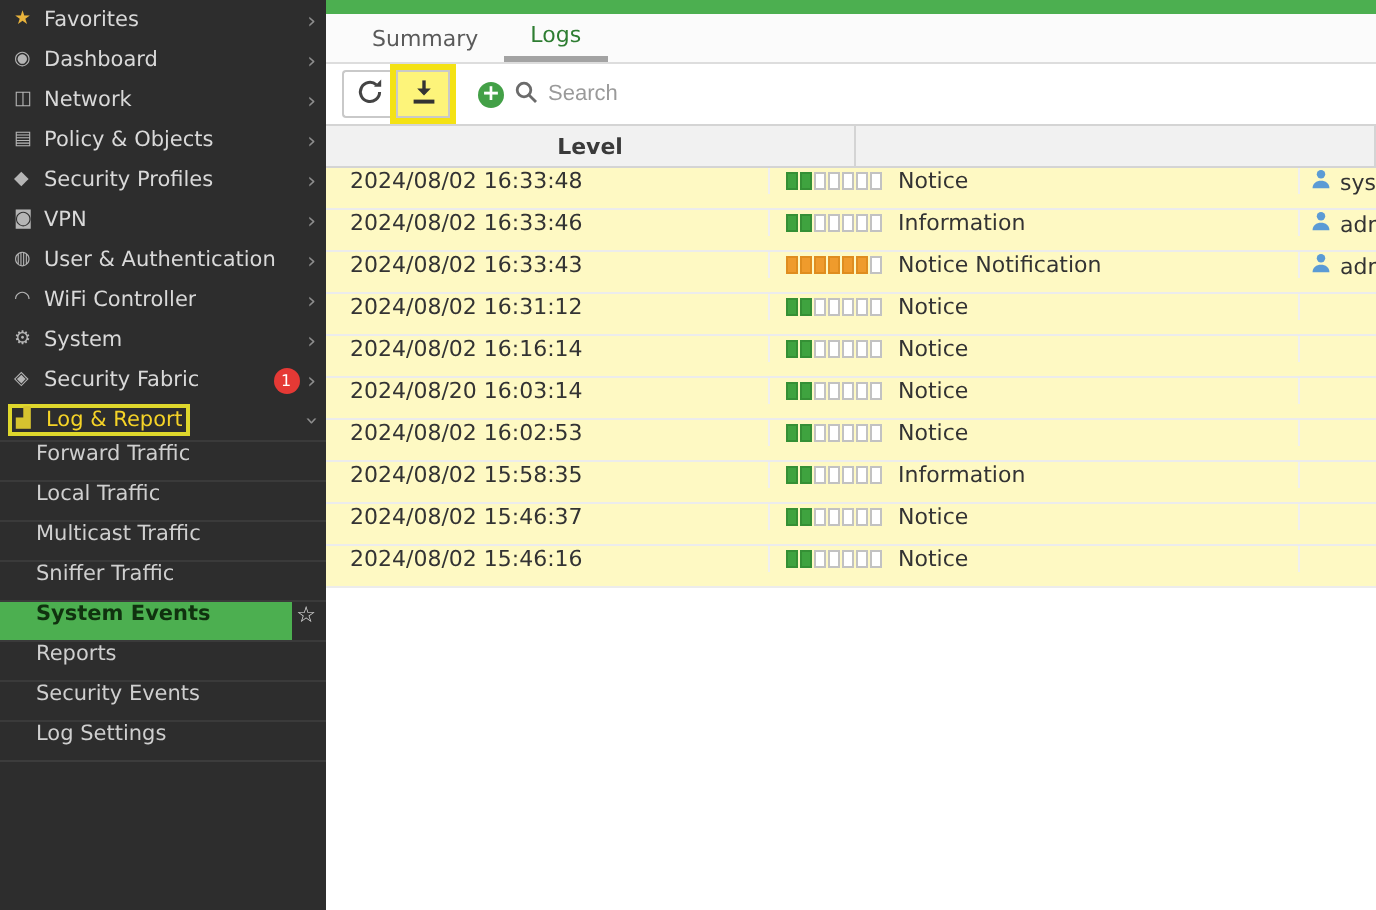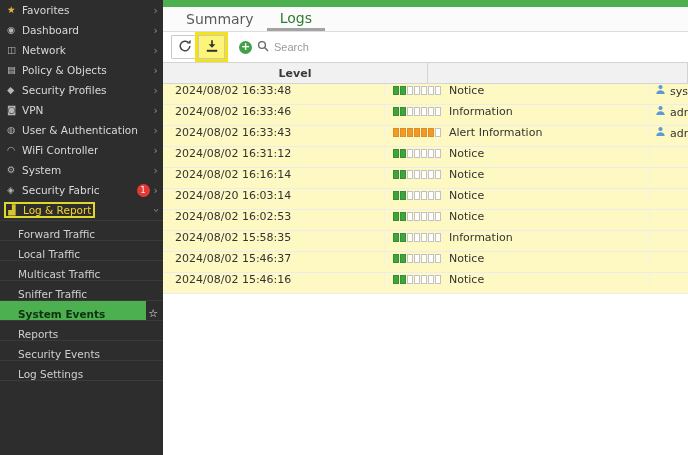--- a/index.html
+++ b/index.html
@@ -13,29 +13,29 @@
   .side-item.hl .ibox{border:2px solid #ded72c;padding:0 2px;margin-left:-3px;flex:none}
   .side-item.hl{color:#f5d327}
   .side-item .ico{width:15px;flex:none;font-size:9.5px;color:#b5b5b5;line-height:1}
   .side-item.hl .ico{color:#d6c32f}
   .side-item .lbl{white-space:nowrap;overflow:hidden}
   .chev{color:#8d8d8d;font-size:11px;margin-left:auto;flex:none;line-height:1}
   .chev.down{transform:rotate(90deg)}
   .badge{margin-left:auto;margin-right:4px;background:#e53935;color:#fff;font-size:8px;border-radius:8px;min-width:13px;height:13px;line-height:13px;text-align:center;flex:none}
   .badge + .chev{margin-left:0}
   .submenu{border-bottom:1px solid #3c3c3c}
-  .sub-item{height:20px;display:flex;align-items:flex-end;padding-left:18px;padding-right:5px;color:#cfcfcf;font-size:10.5px;border-top:1px solid #3a3a3a;cursor:pointer}
+  .sub-item{height:20px;display:flex;align-items:flex-start;padding-left:18px;padding-right:5px;color:#cfcfcf;font-size:10.5px;border-top:1px solid #3a3a3a;cursor:pointer}
   .sub-item.active{background:linear-gradient(to right,#4caf50 0,#4caf50 146px,transparent 146px);color:#10310f;font-weight:bold}
   .sub-star{margin-left:auto;color:#e4e4e4;font-size:11px;font-weight:normal}
 
   
   .main{position:absolute;left:163px;top:0;width:525px;height:455px;background:#fff}
   .greenbar{height:7px;background:#4caf50}
   .tabbar{height:25px;background:#fbfbfb;border-bottom:1px solid #ddd;display:flex;align-items:stretch;padding-left:10px}
-  .tab{display:flex;align-items:center;padding:0 13px;font-size:14px;color:#5a5a5a;cursor:pointer}
+  .tab{display:flex;align-items:center;padding:0 13px;font-size:11px;color:#5a5a5a;cursor:pointer}
   .tab.active{color:#2e7d32;border-bottom:3px solid #a3a3a3}
 
   .toolbar{height:30px;display:flex;align-items:center;padding-left:8px;gap:6px}
   .btn-group{display:flex;align-items:center}
   .tbtn{width:27px;height:24px;display:flex;align-items:center;justify-content:center;background:#fff;border:1px solid #c9c9c9;cursor:pointer}
   .tbtn.first{border-radius:2px 0 0 2px;border-right:none}
   .dl-annot{background:rgba(252,238,50,.65);outline:3px solid #f4e214;display:flex}
   .filterbar{display:flex;align-items:center;gap:5px;margin-left:8px}
   .plus-circle{width:13px;height:13px;border-radius:50%;background:#43a047;color:#fff;font-size:11px;line-height:12px;text-align:center;font-weight:bold;cursor:pointer}
   .search-input{border:none;outline:none;font-size:11px;color:#444;width:130px;font-family:Liberation Sans, sans-serif;background:transparent}
@@ -268,21 +268,21 @@
         <div class="cell c2">
           <span class="sev">
             <span class="seg f-orange"></span>
             <span class="seg f-orange"></span>
             <span class="seg f-orange"></span>
             <span class="seg f-orange"></span>
             <span class="seg f-orange"></span>
             <span class="seg f-orange"></span>
             <span class="seg"></span>
           </span>
-          <span class="lvl-label">Alert Information</span>
+          <span class="lvl-label">Notice Notification</span>
         </div>
         <div class="cell c3">
           <span><svg width="11" height="11" viewBox="0 0 12 12">
               <circle cx="6" cy="3.4" r="2.3" fill="#5b9bd5"></circle>
               <path d="M1.4 11c0-2.7 2.1-4.1 4.6-4.1S10.6 8.3 10.6 11z" fill="#5b9bd5"></path>
             </svg></span>
           <span class="user-name">adm</span>
         </div>
       </div>
       <div class="row">

